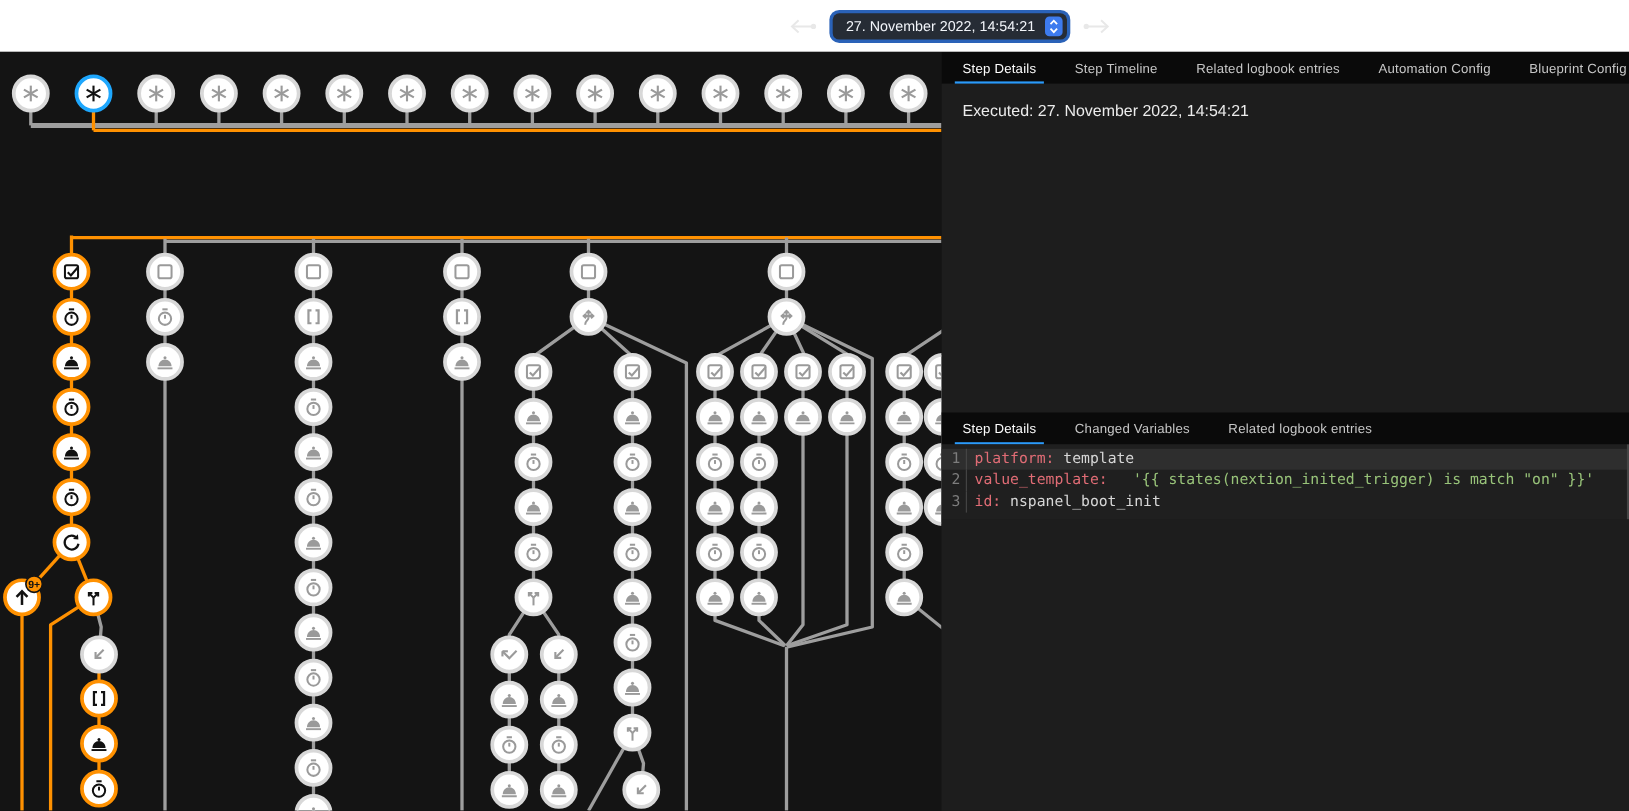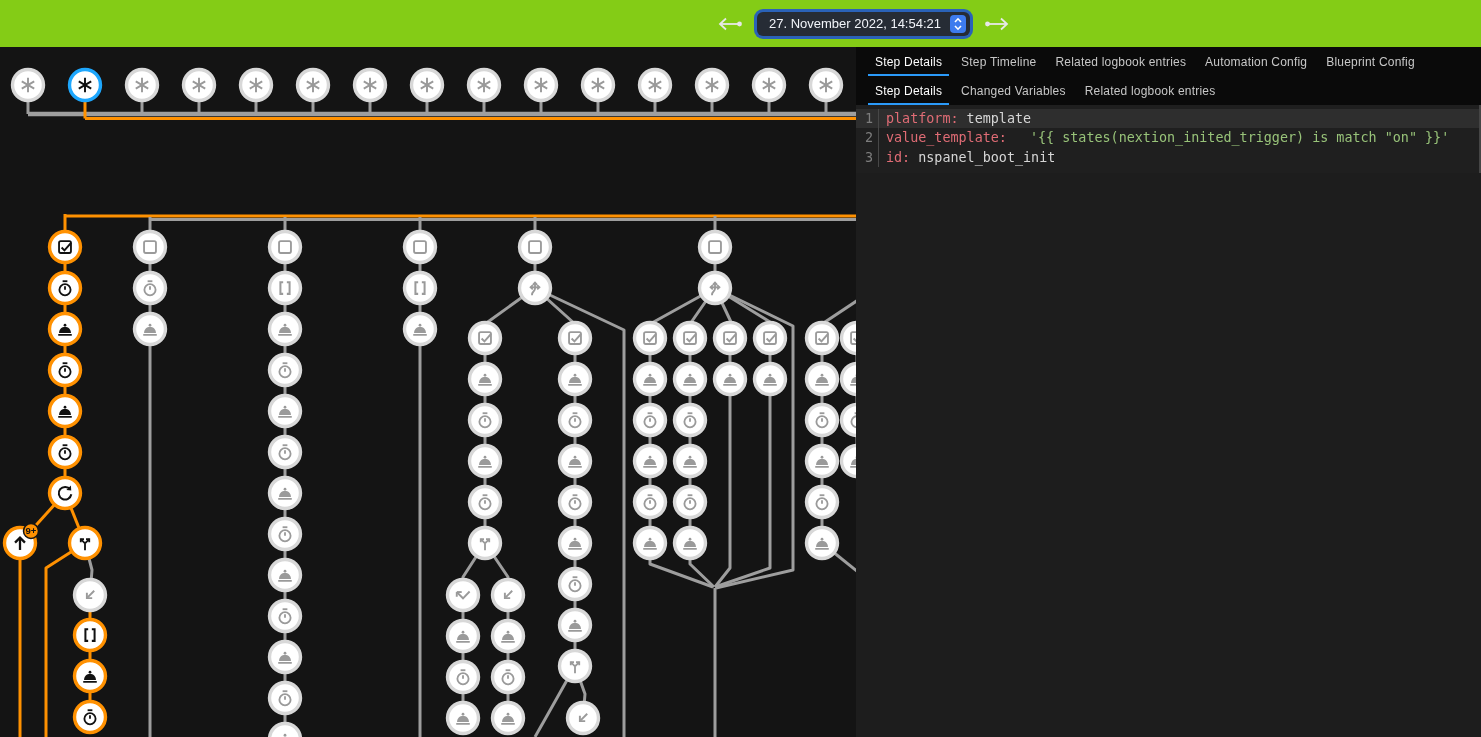--- a/index.html
+++ b/index.html
@@ -1,35 +1,35 @@
 <!DOCTYPE html>
 <html><head>
 <meta charset="utf-8">
 <style>
   html,body{margin:0;padding:0;background:#141414;width:1481px;height:737px;overflow:hidden;
     font-family:"Liberation Sans",sans-serif;-webkit-font-smoothing:antialiased;}
   .stage{position:relative;width:1481px;height:737px;}
 
   
-  .toolbar{position:absolute;top:0;left:0;width:100%;height:47px;background:#84cc16;z-index:10;}
+  .toolbar{position:absolute;top:0;left:0;width:100%;height:47px;background:#ffffff;z-index:10;}
   .toolbar-controls{position:absolute;left:716px;top:0;height:47px;display:flex;align-items:center;gap:13px;}
   .nav-arrow{width:28px;height:14px;display:flex;align-items:center;cursor:pointer;}
   .run-select{display:flex;align-items:center;background:#262c35;border-radius:6px;height:24px;
     padding:0 4px 0 12px;box-shadow:0 0 0 3px #2a62b8;cursor:pointer;}
   .run-select .val{color:#f2f5fa;font-size:13px;white-space:nowrap;}
   .stepper{width:16px;height:18px;background:#3d7bee;border-radius:4px;margin-left:9px;flex:none;
     display:flex;align-items:center;justify-content:center;}
 
   
   .graph-wrap{position:absolute;left:0;top:0;width:856px;height:737px;overflow:hidden;background:#141414;z-index:1;}
 
   
   .panel{position:absolute;left:856px;top:47px;right:0;bottom:0;background:#1d1d1d;z-index:8;
     display:flex;flex-direction:column;}
-  .tabbar{height:29px;background:#0a0a0a;display:flex;align-items:stretch;padding-left:19px;gap:19px;flex:none;}
+  .tabbar{height:29px;background:#0a0a0a;display:flex;align-items:stretch;padding-left:19px;gap:35px;flex:none;}
   .tab{font-size:12px;color:#c7c7c7;display:flex;align-items:center;position:relative;cursor:pointer;
     letter-spacing:.2px;white-space:nowrap;}
   .tab.active{color:#ffffff;}
   .tab.active::after{content:"";position:absolute;left:-7px;right:-7px;bottom:0;height:2px;background:#2b9af9;}
   .content-top{height:282px;flex:none;padding:17px 14px 0 19px;font-size:14.5px;color:#ececec;}
   .code{flex:none;background:#1f1f1f;font-family:"DejaVu Sans Mono",monospace;font-size:13.4px;
     line-height:19.4px;padding:4px 0 6px 0;position:relative;}
   .code .sliver{position:absolute;right:0;top:0;width:2px;height:100%;background:#454545;}
   .code-row{display:flex;}
   .code-row.active{background:#2e2e2e;}
@@ -936,20 +936,23 @@
   </div>
 
   <div class="panel">
     <div class="tabbar" id="tabs-top">
         <div class="tab active">Step Details</div>
         <div class="tab">Step Timeline</div>
         <div class="tab">Related logbook entries</div>
         <div class="tab">Automation Config</div>
         <div class="tab">Blueprint Config</div>
       </div>
+    <div class="content-top">
+      <span>Executed: 27. November 2022, 14:54:21</span>
+    </div>
     <div class="tabbar" id="tabs-bottom">
         <div class="tab active">Step Details</div>
         <div class="tab">Changed Variables</div>
         <div class="tab">Related logbook entries</div>
       </div>
     <div class="code" id="code-editor">
       <div class="sliver"></div>
     <div class="code-row active">
           <div class="gutter">1</div>
           <div class="codeline"><span class="tok-key">platform:</span><span> template</span></div>

